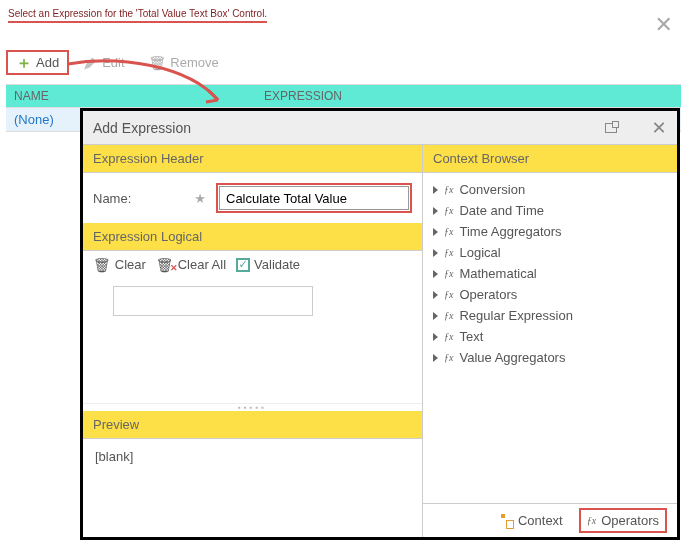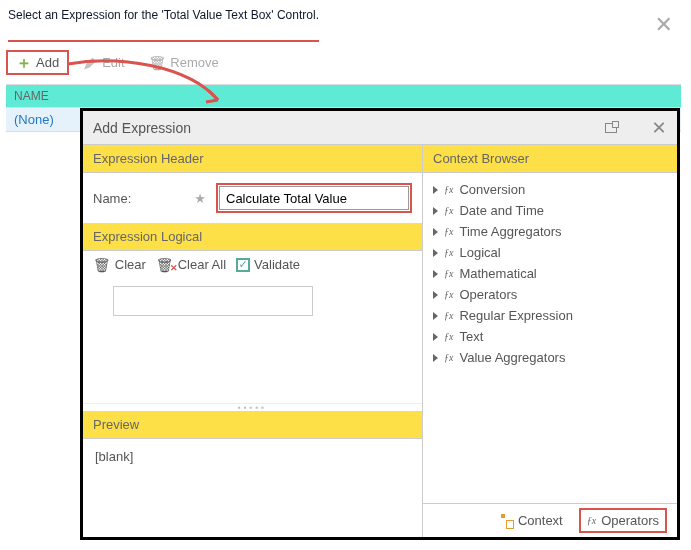--- a/index.html
+++ b/index.html
@@ -1,19 +1,19 @@
 <!DOCTYPE html>
 <html><head>
 <meta charset="utf-8">
 <style>
   * { box-sizing: border-box; margin: 0; padding: 0; font-family: "Segoe UI", Arial, sans-serif; }
   body { width: 691px; height: 550px; background: #fff; position: relative; font-size: 13px; color: #444; }
 
   
-  .back-title { position: absolute; left: 8px; top: 8px; font-size: 12px; color: #0f172a; padding-bottom: 18px; border-bottom: 2px solid #d9534f; }
+  .back-title { position: absolute; left: 8px; top: 8px; font-size: 10px; color: #7f1d1d; padding-bottom: 2px; border-bottom: 2px solid #d9534f; }
   .back-close { position: absolute; right: 18px; top: 12px; font-size: 22px; color: #aaa; cursor: pointer; }
   .back-toolbar { position: absolute; left: 6px; top: 50px; display: flex; gap: 6px; align-items: center; }
   .btn { display: inline-flex; align-items: center; gap: 4px; padding: 4px 8px; border: 1px solid transparent; color: #555; cursor: pointer; }
   .btn.disabled { opacity: 0.5; }
   .btn-add { border: 2px solid #d9534f; padding: 3px 8px; }
   .plus { color: #7cb342; font-weight: bold; font-size: 16px; line-height: 14px; }
   .pencil { display: inline-block; width: 14px; height: 14px; background: #888; clip-path: polygon(0 100%,15% 60%,60% 15%,85% 40%,40% 85%,0 100%); }
   .trash, .trashsm { display:inline-block; font-size:14px; line-height:14px; }
 
   .grid-head { position: absolute; left: 6px; top: 84px; right: 10px; height: 24px; background: #5eead4; border-top:1px solid #ddd; border-bottom:1px solid #ddd; display:flex; align-items:center; font-size:12px; color:#666; }
@@ -82,20 +82,21 @@
     <span>Edit</span>
   </div>
   <div class="btn disabled">
     <span class="trash">🗑</span>
     <span>Remove</span>
   </div>
 </div>
 
 <div class="grid-head">
   <div class="c1">NAME</div>
+  <div class="c2">EXPRESSION</div>
 </div>
 <div class="row-none">(None)</div>
 
 <svg class="arrow-svg" viewBox="0 0 180 70">
   <path d="M10 14 C 60 5, 130 15, 160 50" stroke="#d9534f" stroke-width="3" fill="none"></path>
   <path d="M160 50 L150 40 M160 50 L148 52" stroke="#d9534f" stroke-width="3" fill="none"></path>
 </svg>
 
 <div class="dialog">
   <div class="dlg-title">

